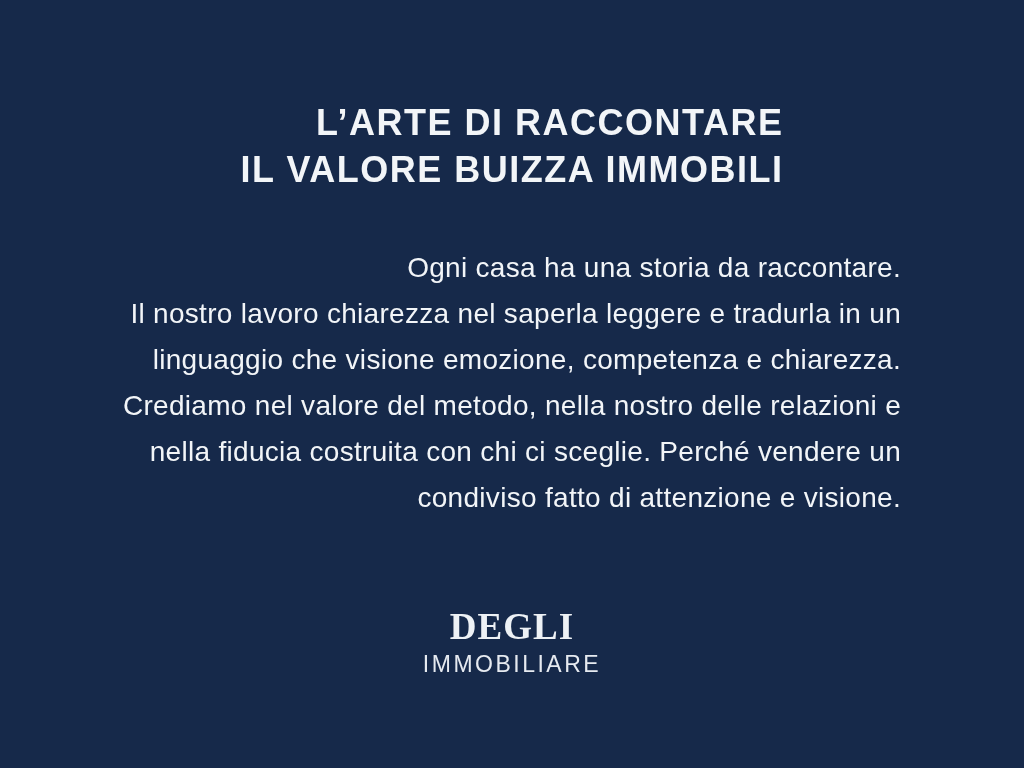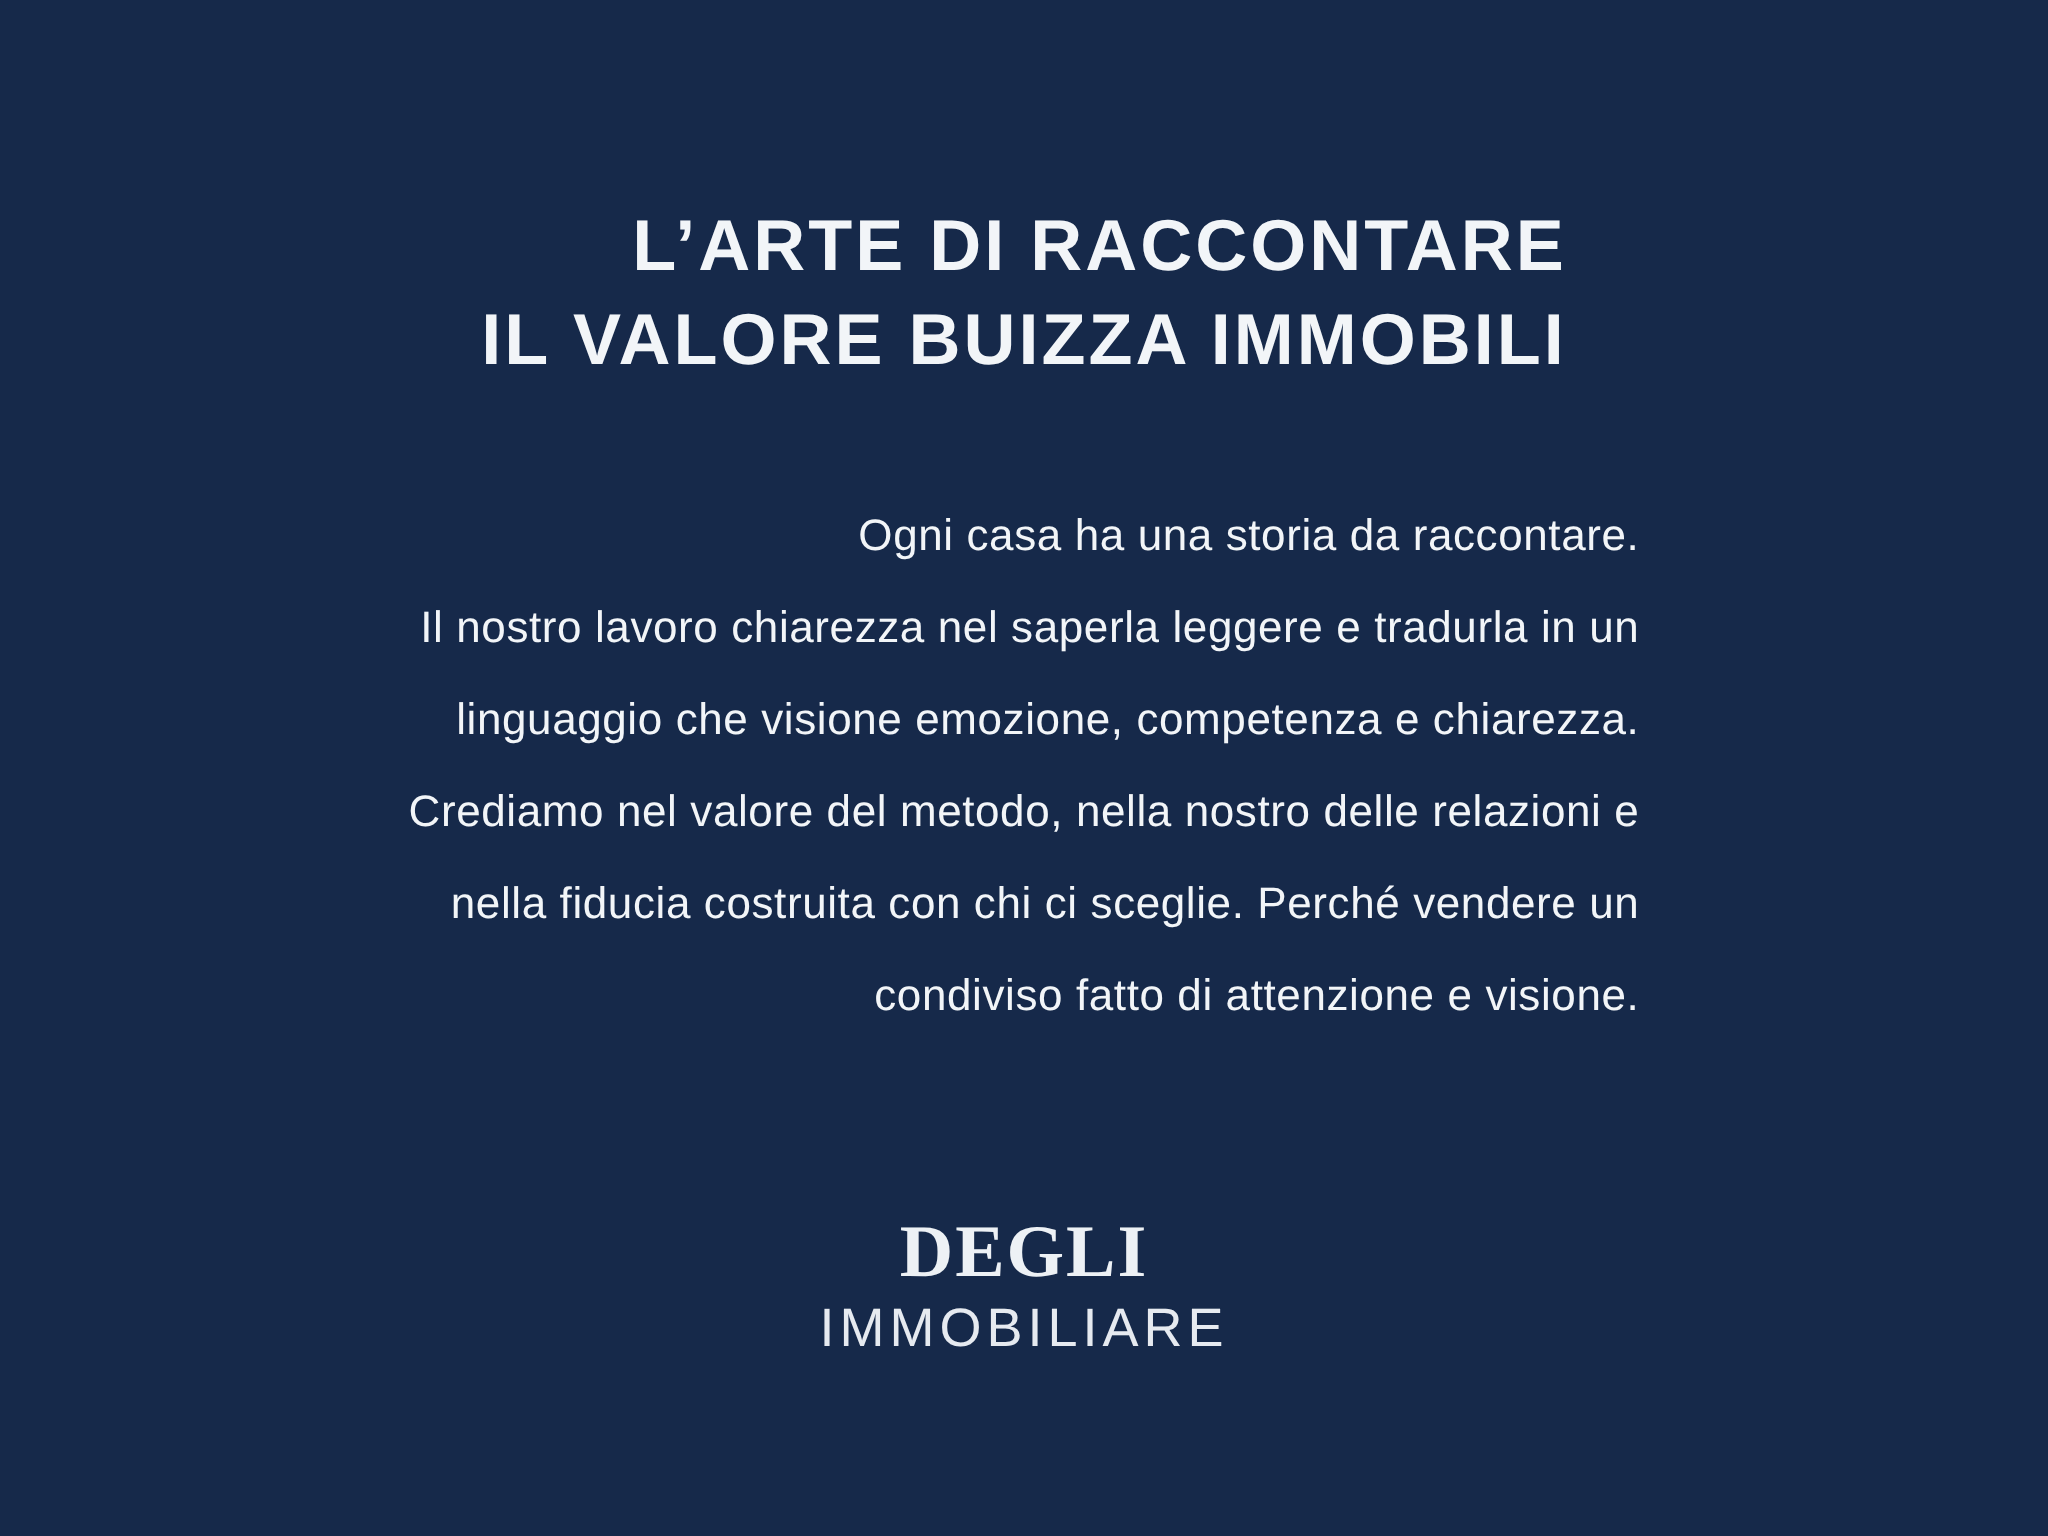--- a/index.html
+++ b/index.html
@@ -30,21 +30,21 @@
     font-weight: 600;
     letter-spacing: 1.5px;
     color: #F2F5F8;
   }
   .title-line {
     display: block;
     white-space: nowrap;
   }
   .body-text {
     margin-top: 52px;
-    font-size: 22px;
+    font-size: 28px;
     line-height: 46px;
     font-weight: 400;
     letter-spacing: 0.3px;
     color: #F2F5F8;
   }
   .body-line {
     display: block;
     white-space: nowrap;
   }
   .logo {
@@ -57,21 +57,21 @@
     font-family: "Liberation Serif", serif;
     font-weight: 700;
     font-size: 37px;
     line-height: 40px;
     letter-spacing: 1px;
     color: #EDF1F5;
   }
   .logo-subtitle {
     font-family: "Liberation Sans", sans-serif;
     font-weight: 400;
-    font-size: 27px;
+    font-size: 23px;
     line-height: 30px;
     letter-spacing: 2.5px;
     color: #E6EAF0;
     margin-top: 2px;
   }
 </style>
 </head>
 <body>
 
 <div class="slide">

